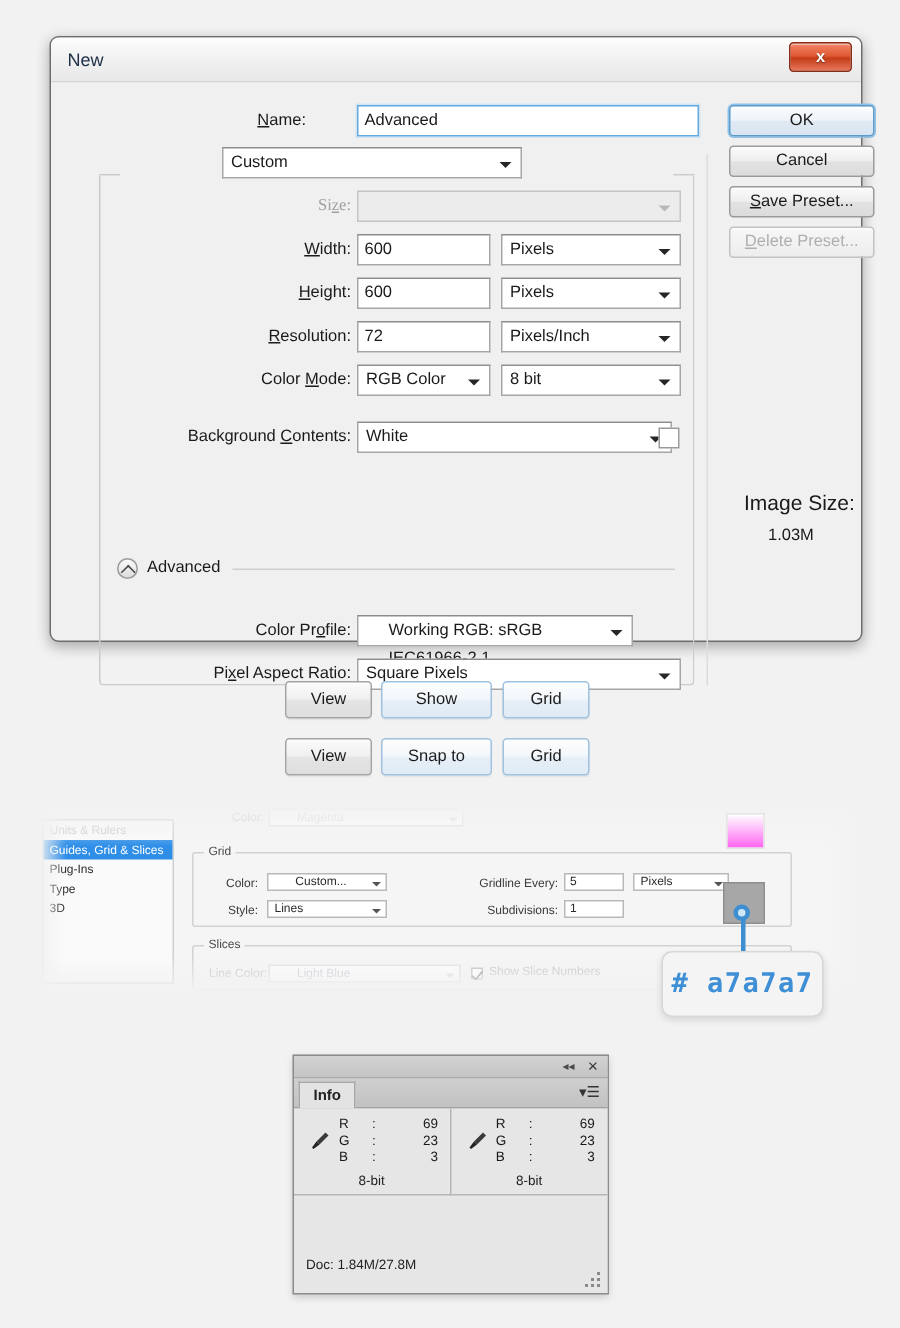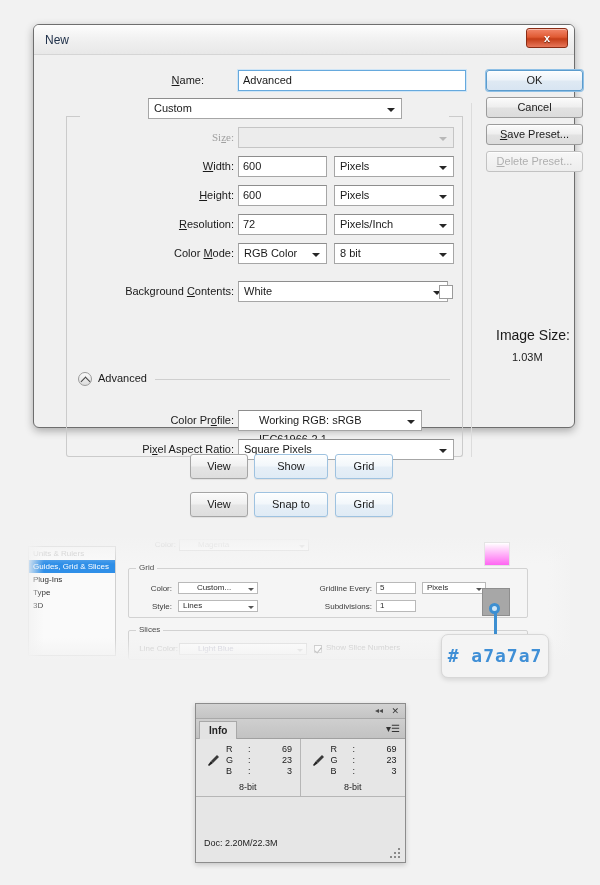--- a/index.html
+++ b/index.html
@@ -379,21 +379,21 @@
   </div>
 
   <div class="dlg-body">
     <div class="preset-frame"></div>
     <div class="dlg-vdiv"></div>
 
     <div class="lbl" style="left:90px; top:14px; width:80px;"><u>N</u>ame:</div>
     <div class="txtin focused" style="left:204px; top:15px; width:228px;">Advanced</div>
 
     <div class="lbl" style="left:90px; top:42px; width:80px;"><u>P</u>reset:</div>
-    <div class="sel" style="left:114px; top:43px; width:254px;">Custom</div>
+    <div class="sel" style="left:114px; top:43px; width:200px;">Custom</div>
 
     <div class="lbl dim" style="left:120px; top:71px; width:80px;">Si<u>z</u>e:</div>
     <div class="sel disabled" style="left:204px; top:72px; width:216px;"></div>
 
     <div class="lbl" style="left:110px; top:100px; width:90px;"><u>W</u>idth:</div>
     <div class="txtin" style="left:204px; top:101px; width:89px;">600</div>
     <div class="sel" style="left:300px; top:101px; width:120px;">Pixels</div>
 
     <div class="lbl" style="left:110px; top:129px; width:90px;"><u>H</u>eight:</div>
     <div class="txtin" style="left:204px; top:130px; width:89px;">600</div>
@@ -538,21 +538,21 @@
         </div>
         <div class="ch-row">
           <span class="ch-name">B</span><span class="ch-colon">:</span><span class="ch-val">3</span>
         </div>
       </div>
       <div class="bitdepth">8-bit</div>
     </div>
 
 
 
-    <div class="doc-line">Doc: 2.20M/22.3M</div>
+    <div class="doc-line">Doc: 1.84M/27.8M</div>
 
     <div class="resize-grip">
       <i style="left:8px;top:0px;"></i>
       <i style="left:4px;top:4px;"></i>
         <i style="left:8px;top:4px;"></i>
       <i style="left:0px;top:8px;"></i>
         <i style="left:4px;top:8px;"></i>
         <i style="left:8px;top:8px;"></i>
     </div>
   </div>

